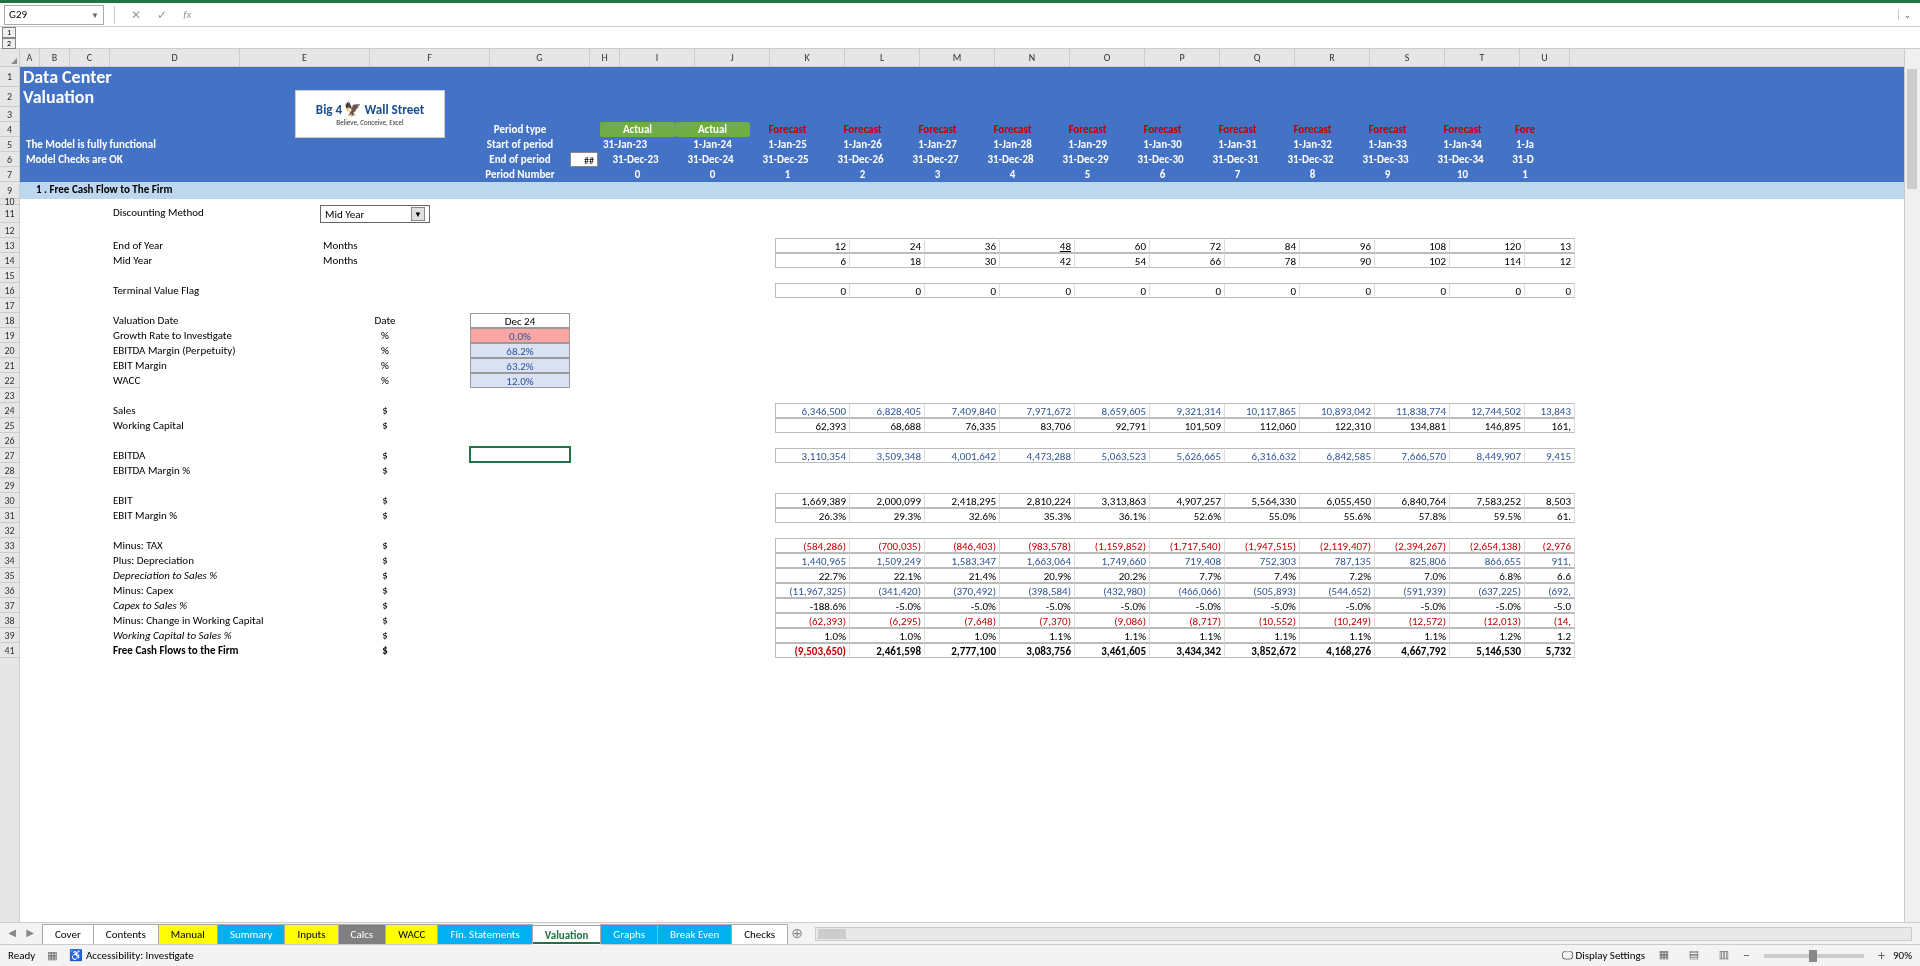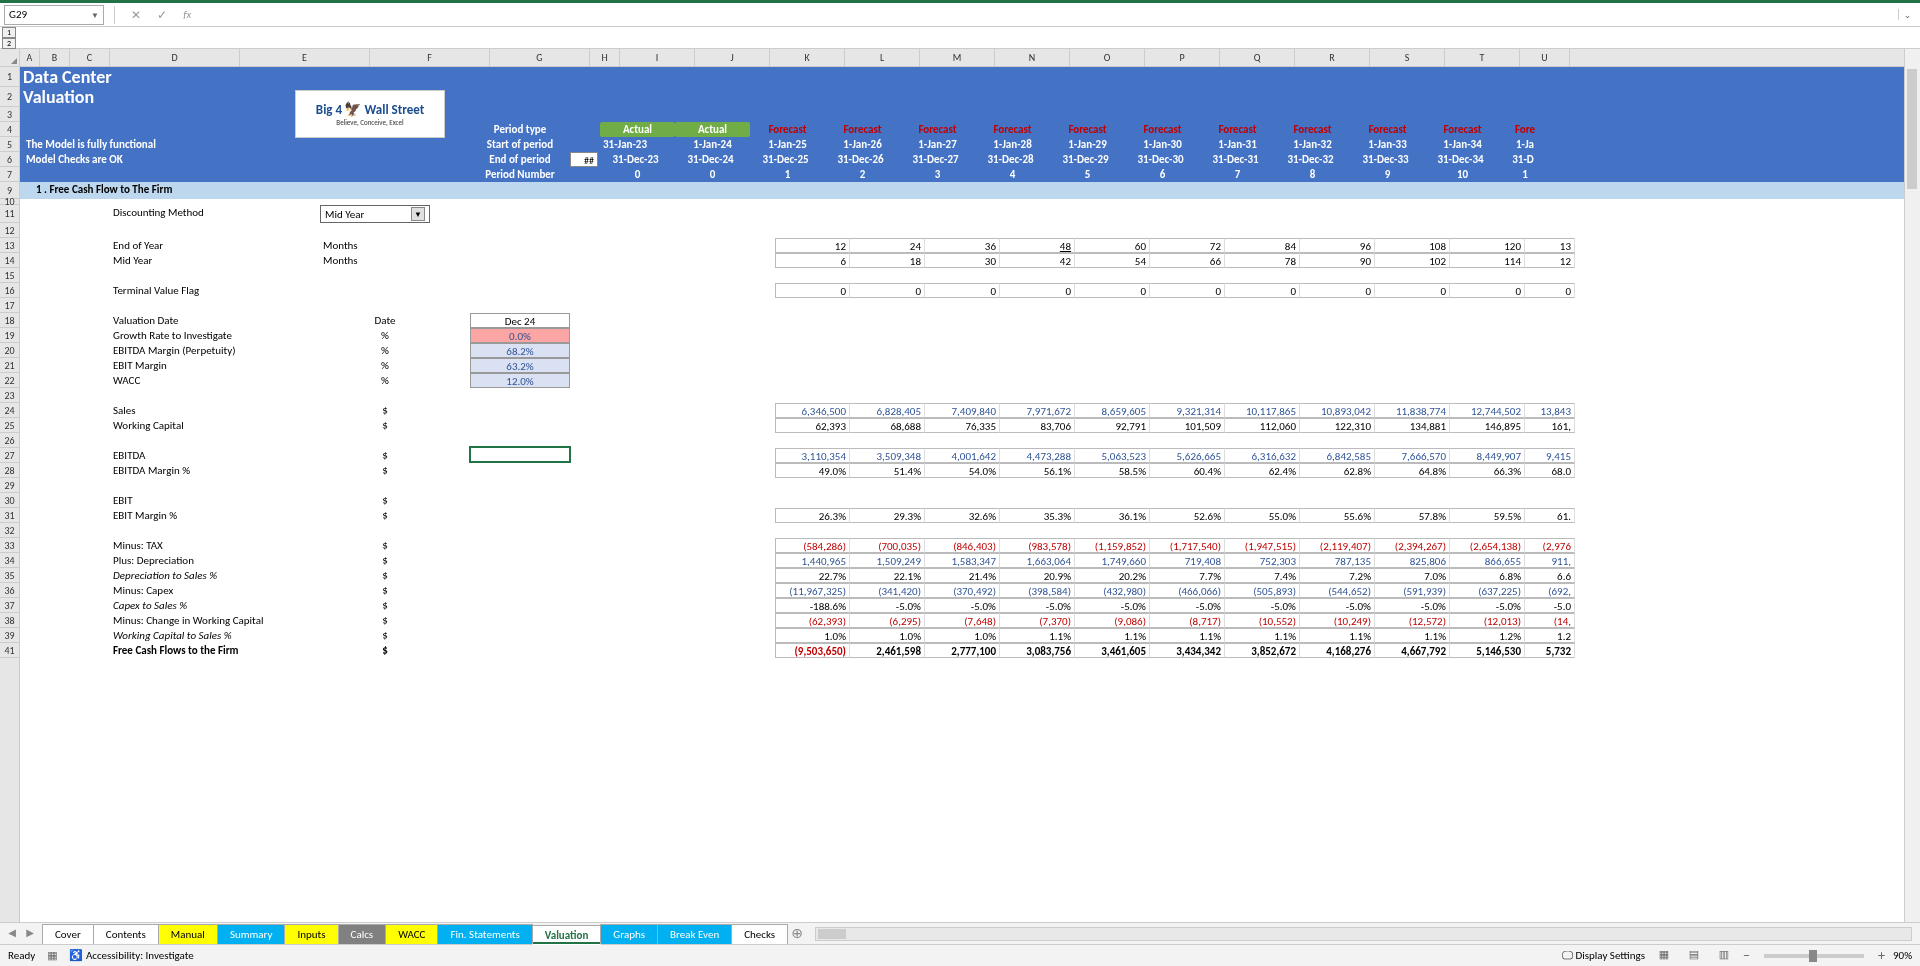--- a/index.html
+++ b/index.html
@@ -474,42 +474,42 @@
             <div class="cell data-box" style="width: 75px;">8,449,907</div>
             <div class="cell data-box" style="width: 50px;">9,415</div>
           </div>
       </div>
 
       <div class="row">
         <div class="cell" style="width:90px"></div>
         <div class="cell" style="width:210px">EBITDA Margin %</div>
         <div class="cell" style="width:130px;text-align:center">$</div>
         <div class="cell" style="width:325px"></div>
-        <div id="row-ebitda-pct" style="display:flex">
-            <div class="cell data-box first" style="width: 75px;">49.0%</div>
-            <div class="cell data-box" style="width: 75px;">51.4%</div>
-            <div class="cell data-box" style="width: 75px;">54.0%</div>
-            <div class="cell data-box" style="width: 75px;">56.1%</div>
-            <div class="cell data-box" style="width: 75px;">58.5%</div>
-            <div class="cell data-box" style="width: 75px;">60.4%</div>
-            <div class="cell data-box" style="width: 75px;">62.4%</div>
-            <div class="cell data-box" style="width: 75px;">62.8%</div>
-            <div class="cell data-box" style="width: 75px;">64.8%</div>
-            <div class="cell data-box" style="width: 75px;">66.3%</div>
-            <div class="cell data-box" style="width: 50px;">68.0</div>
-          </div>
       </div>
 
       <div class="row" id="row29"></div>
 
       <div class="row">
         <div class="cell" style="width:90px"></div>
         <div class="cell" style="width:210px">EBIT</div>
         <div class="cell" style="width:130px;text-align:center">$</div>
         <div class="cell" style="width:325px"></div>
+        <div id="row-ebit" style="display:flex">
+            <div class="cell data-box first" style="width: 75px;">1,669,389</div>
+            <div class="cell data-box" style="width: 75px;">2,000,099</div>
+            <div class="cell data-box" style="width: 75px;">2,418,295</div>
+            <div class="cell data-box" style="width: 75px;">2,810,224</div>
+            <div class="cell data-box" style="width: 75px;">3,313,863</div>
+            <div class="cell data-box" style="width: 75px;">4,907,257</div>
+            <div class="cell data-box" style="width: 75px;">5,564,330</div>
+            <div class="cell data-box" style="width: 75px;">6,055,450</div>
+            <div class="cell data-box" style="width: 75px;">6,840,764</div>
+            <div class="cell data-box" style="width: 75px;">7,583,252</div>
+            <div class="cell data-box" style="width: 50px;">8,503</div>
+          </div>
       </div>
 
       <div class="row">
         <div class="cell" style="width:90px"></div>
         <div class="cell" style="width:210px">EBIT Margin %</div>
         <div class="cell" style="width:130px;text-align:center">$</div>
         <div class="cell" style="width:325px"></div>
         <div id="row-ebit-pct" style="display:flex">
             <div class="cell data-box first" style="width: 75px;">26.3%</div>
             <div class="cell data-box" style="width: 75px;">29.3%</div>

